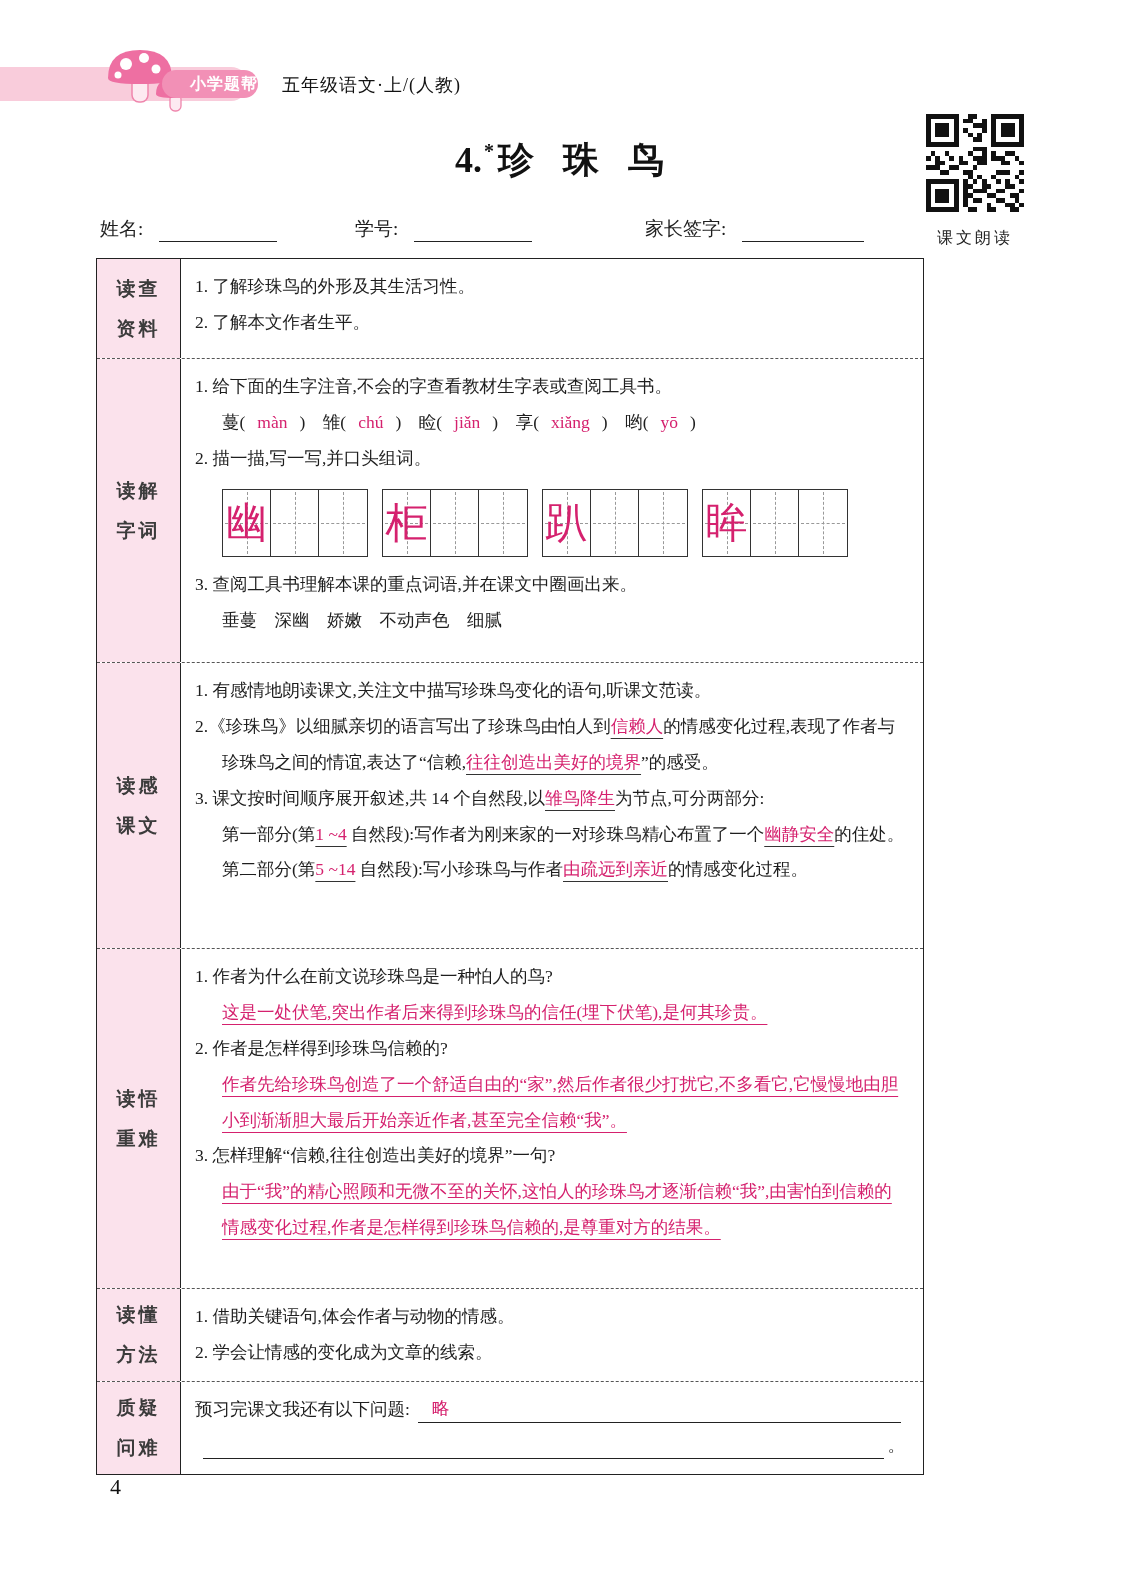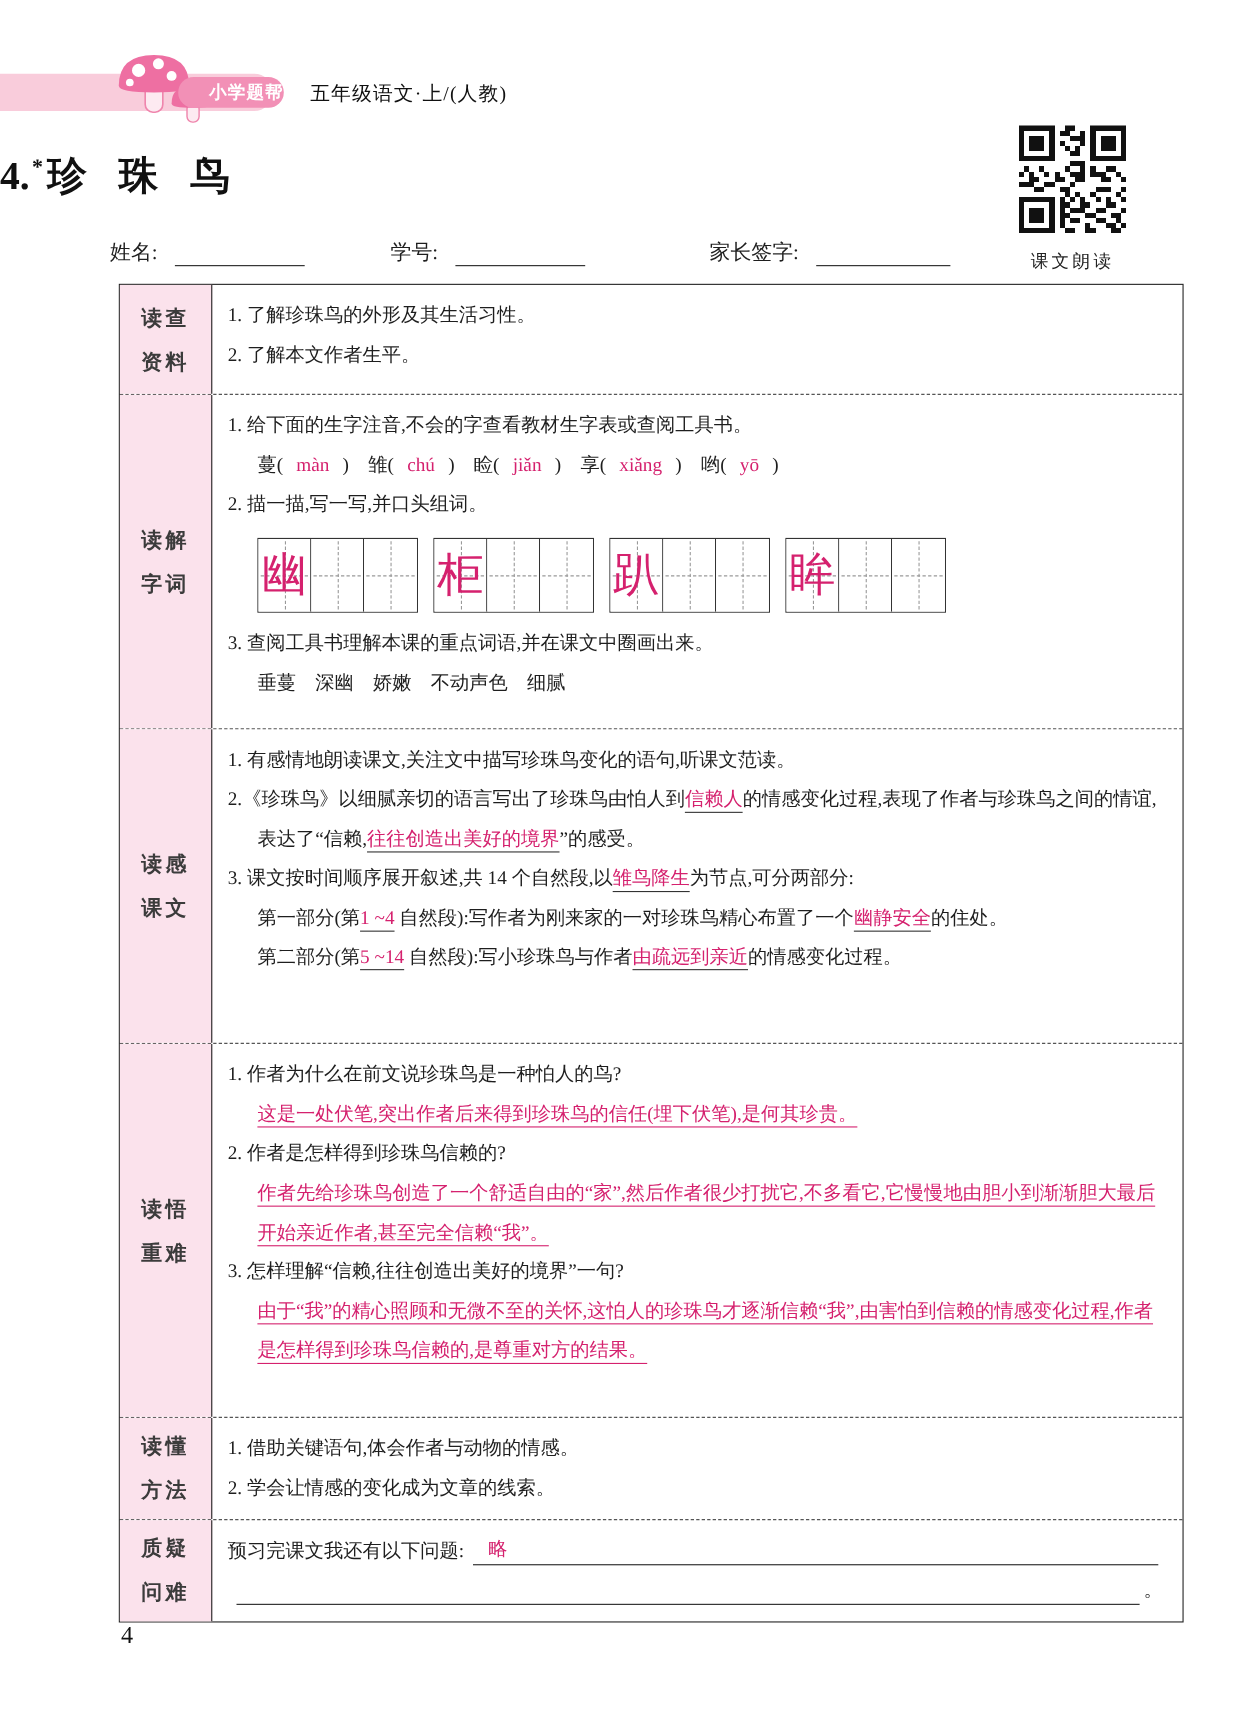--- a/index.html
+++ b/index.html
@@ -19,37 +19,37 @@
   }
   
   .banner{position:absolute;left:0;top:67px;width:248px;height:34px;
     background:var(--banner);border-radius:0 17px 17px 0;}
   .mushrooms{position:absolute;left:88px;top:42px;width:110px;height:72px;}
   .brand-pill{position:absolute;left:162px;top:70px;width:96px;height:28px;
     background:var(--pill);border-radius:14px;display:flex;align-items:center;justify-content:flex-end;
     color:#fff;font-family:"Liberation Sans",sans-serif;font-weight:bold;font-size:16px;letter-spacing:1px;}
   .edition{position:absolute;left:282px;top:73px;font-size:18px;letter-spacing:1px;color:#111;}
   
-  .title{position:absolute;left:0;right:0;top:136px;text-align:left;
+  .title{position:absolute;left:0;right:0;top:136px;text-align:center;
     font-size:36px;font-weight:bold;color:#111;}
   .title .star{font-size:20px;vertical-align:14px;padding:0 4px 0 2px;}
   .title .tname{letter-spacing:10px;}
   
   .qr-wrap{position:absolute;left:926px;top:114px;width:98px;text-align:center;}
   .qr-wrap svg{display:block;width:98px;height:98px;}
   .qr-cap{font-size:16px;letter-spacing:3px;color:#222;margin-top:16px;font-family:"Liberation Sans",sans-serif;}
   
   .namerow{position:absolute;left:100px;top:216px;width:930px;height:26px;font-size:19px;}
   .nfield{position:absolute;display:flex;align-items:flex-end;gap:16px;}
   .nfield .blank{display:inline-block;border-bottom:1px solid #222;height:22px;}
   .nf-name{left:0;}   .nf-name .blank{width:118px;}
   .nf-id{left:255px;} .nf-id .blank{width:118px;}
   .nf-parent{left:505px;margin-left:40px;} .nf-parent .blank{width:122px;}
   
-  .sheet{position:absolute;left:108px;top:258px;width:968px;
+  .sheet{position:absolute;left:96px;top:258px;width:828px;
     border:1.6px solid #222;display:flex;flex-direction:column;background:#fff;}
   .srow{display:flex;border-bottom:1px dashed #555;}
   .srow:last-child{border-bottom:none;}
   .slabel{width:84px;flex:0 0 84px;background:var(--labelbg);border-right:1.4px solid #222;
     display:flex;flex-direction:column;align-items:center;justify-content:center;gap:14px;
     font-family:"Liberation Sans",sans-serif;font-weight:bold;font-size:19px;letter-spacing:3px;color:#3b3b3b;}
   .scontent{flex:1;padding:10px 18px 10px 14px;font-size:17.5px;line-height:2.05;}
   .line{padding-left:27px;text-indent:-27px;}
   .line.sub{text-indent:0;}
   .s-n{color:var(--ink);}

